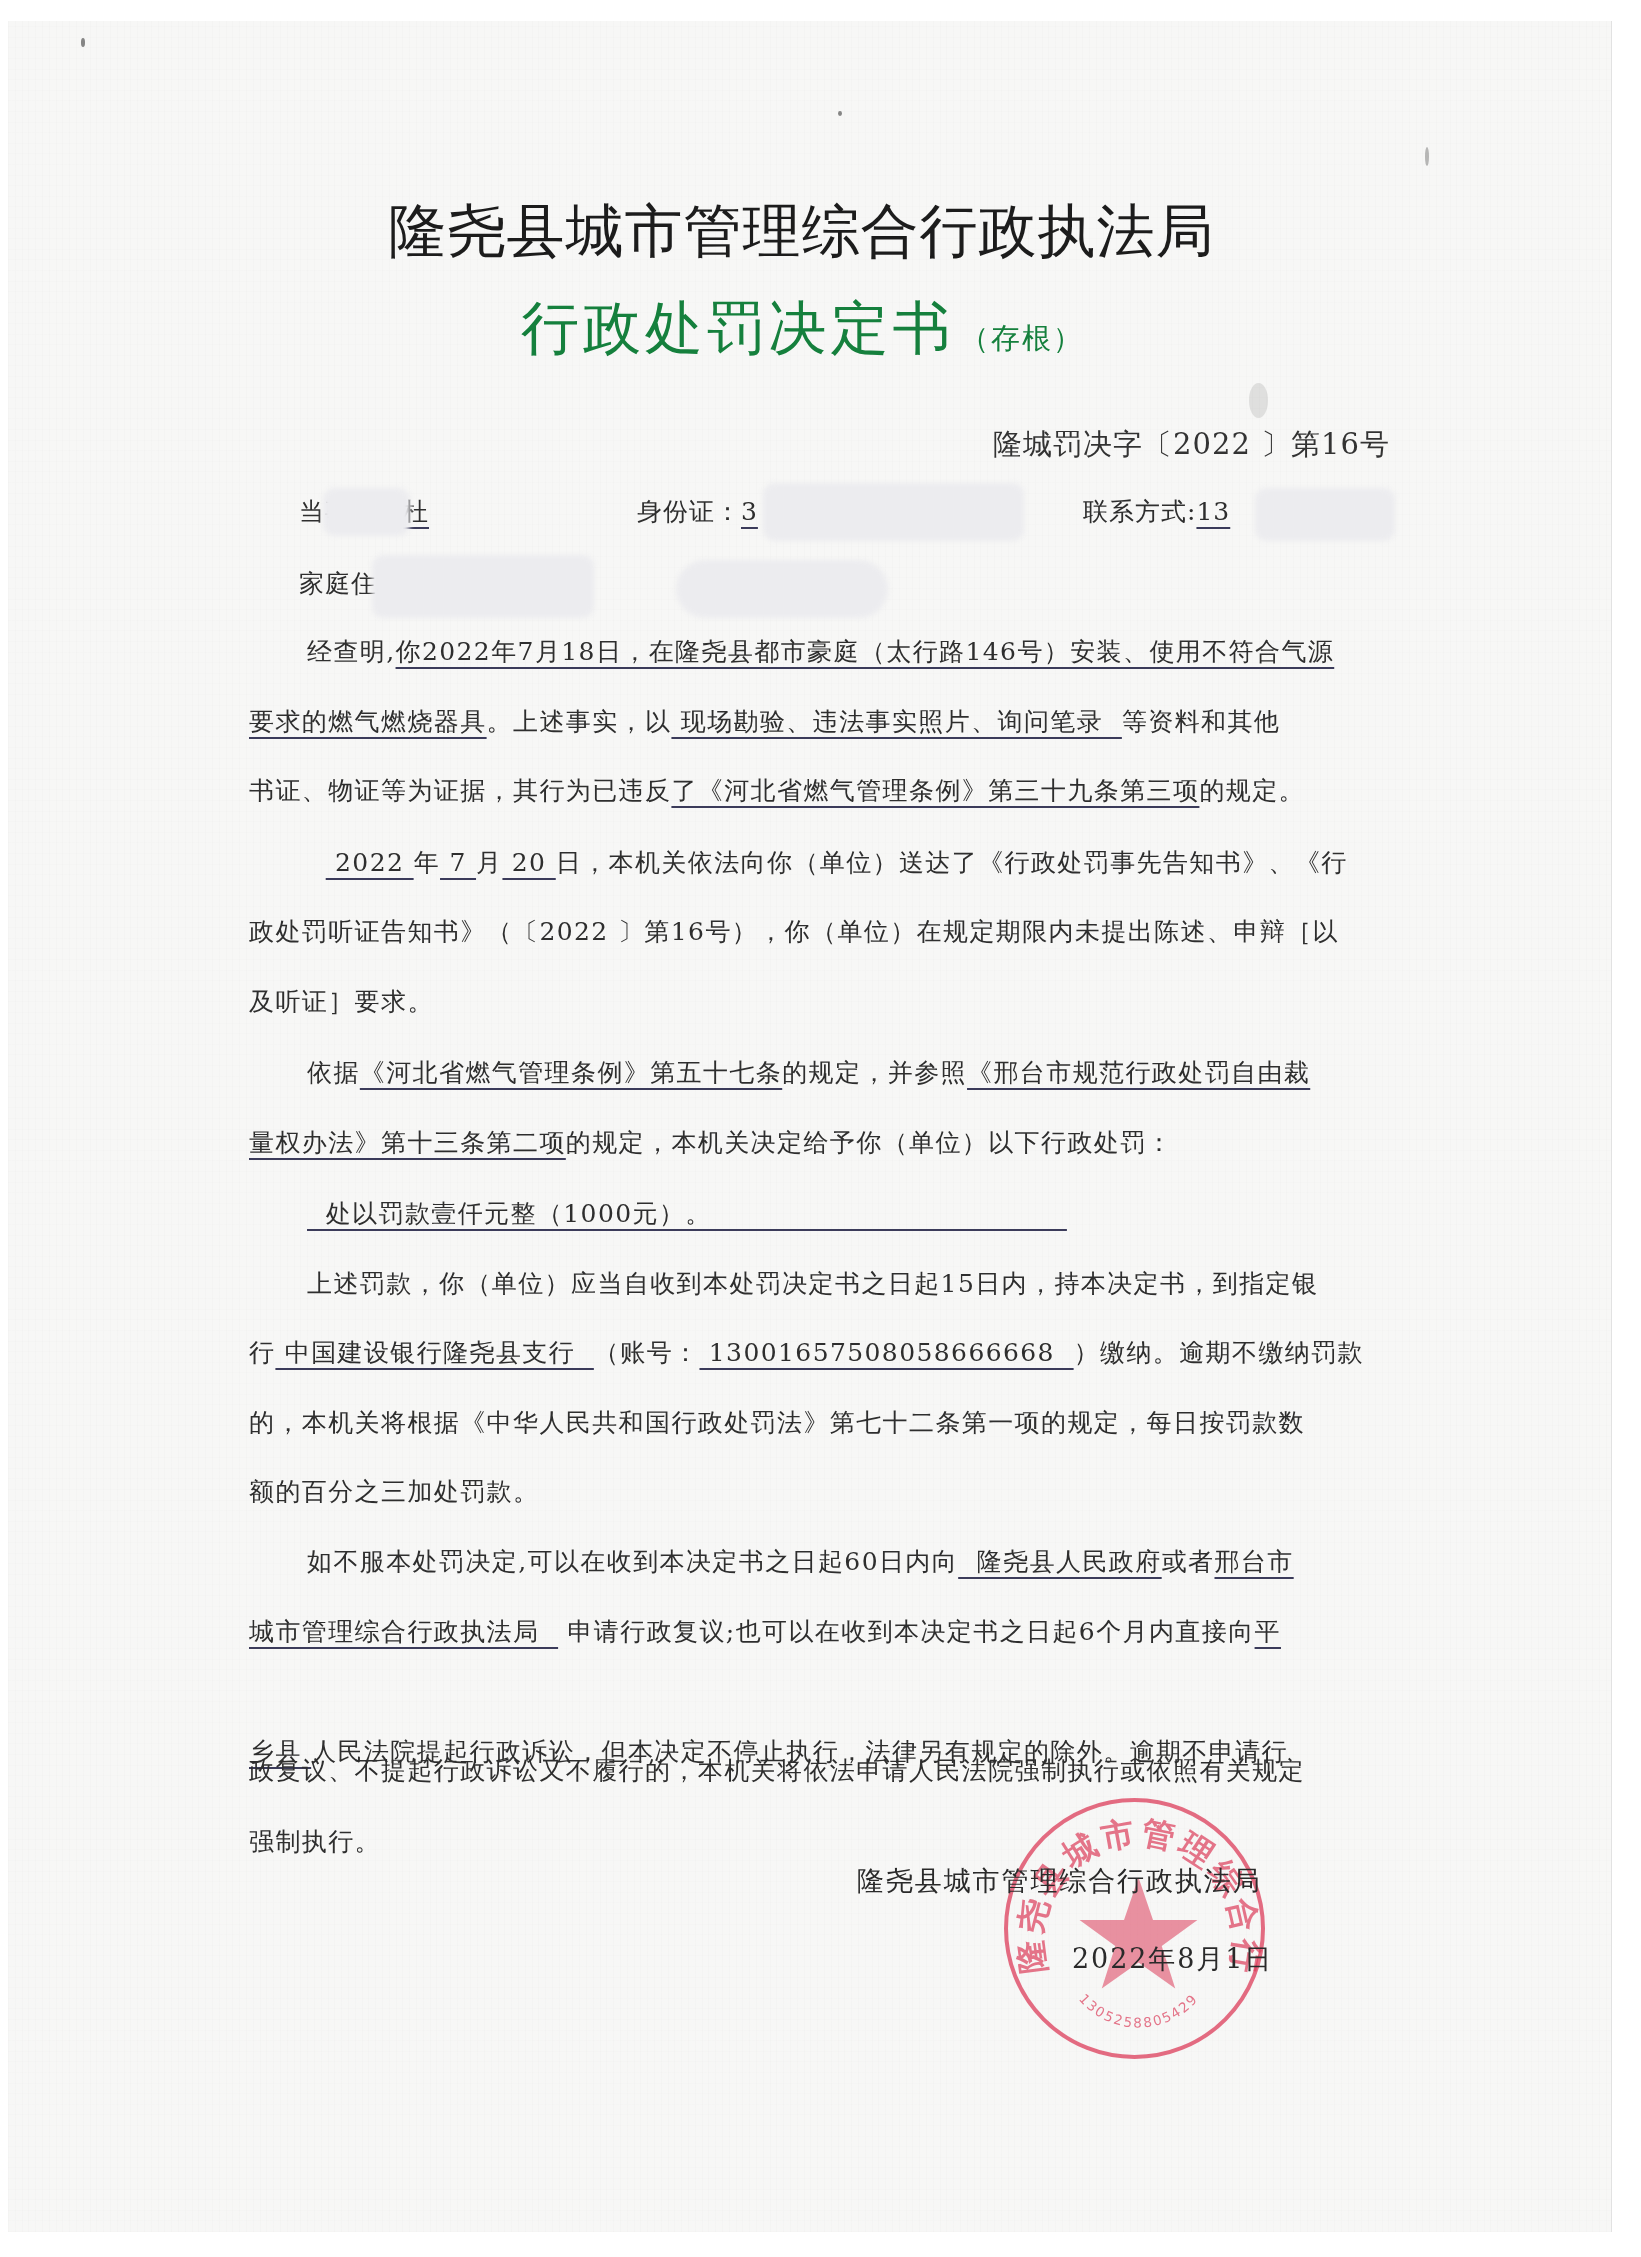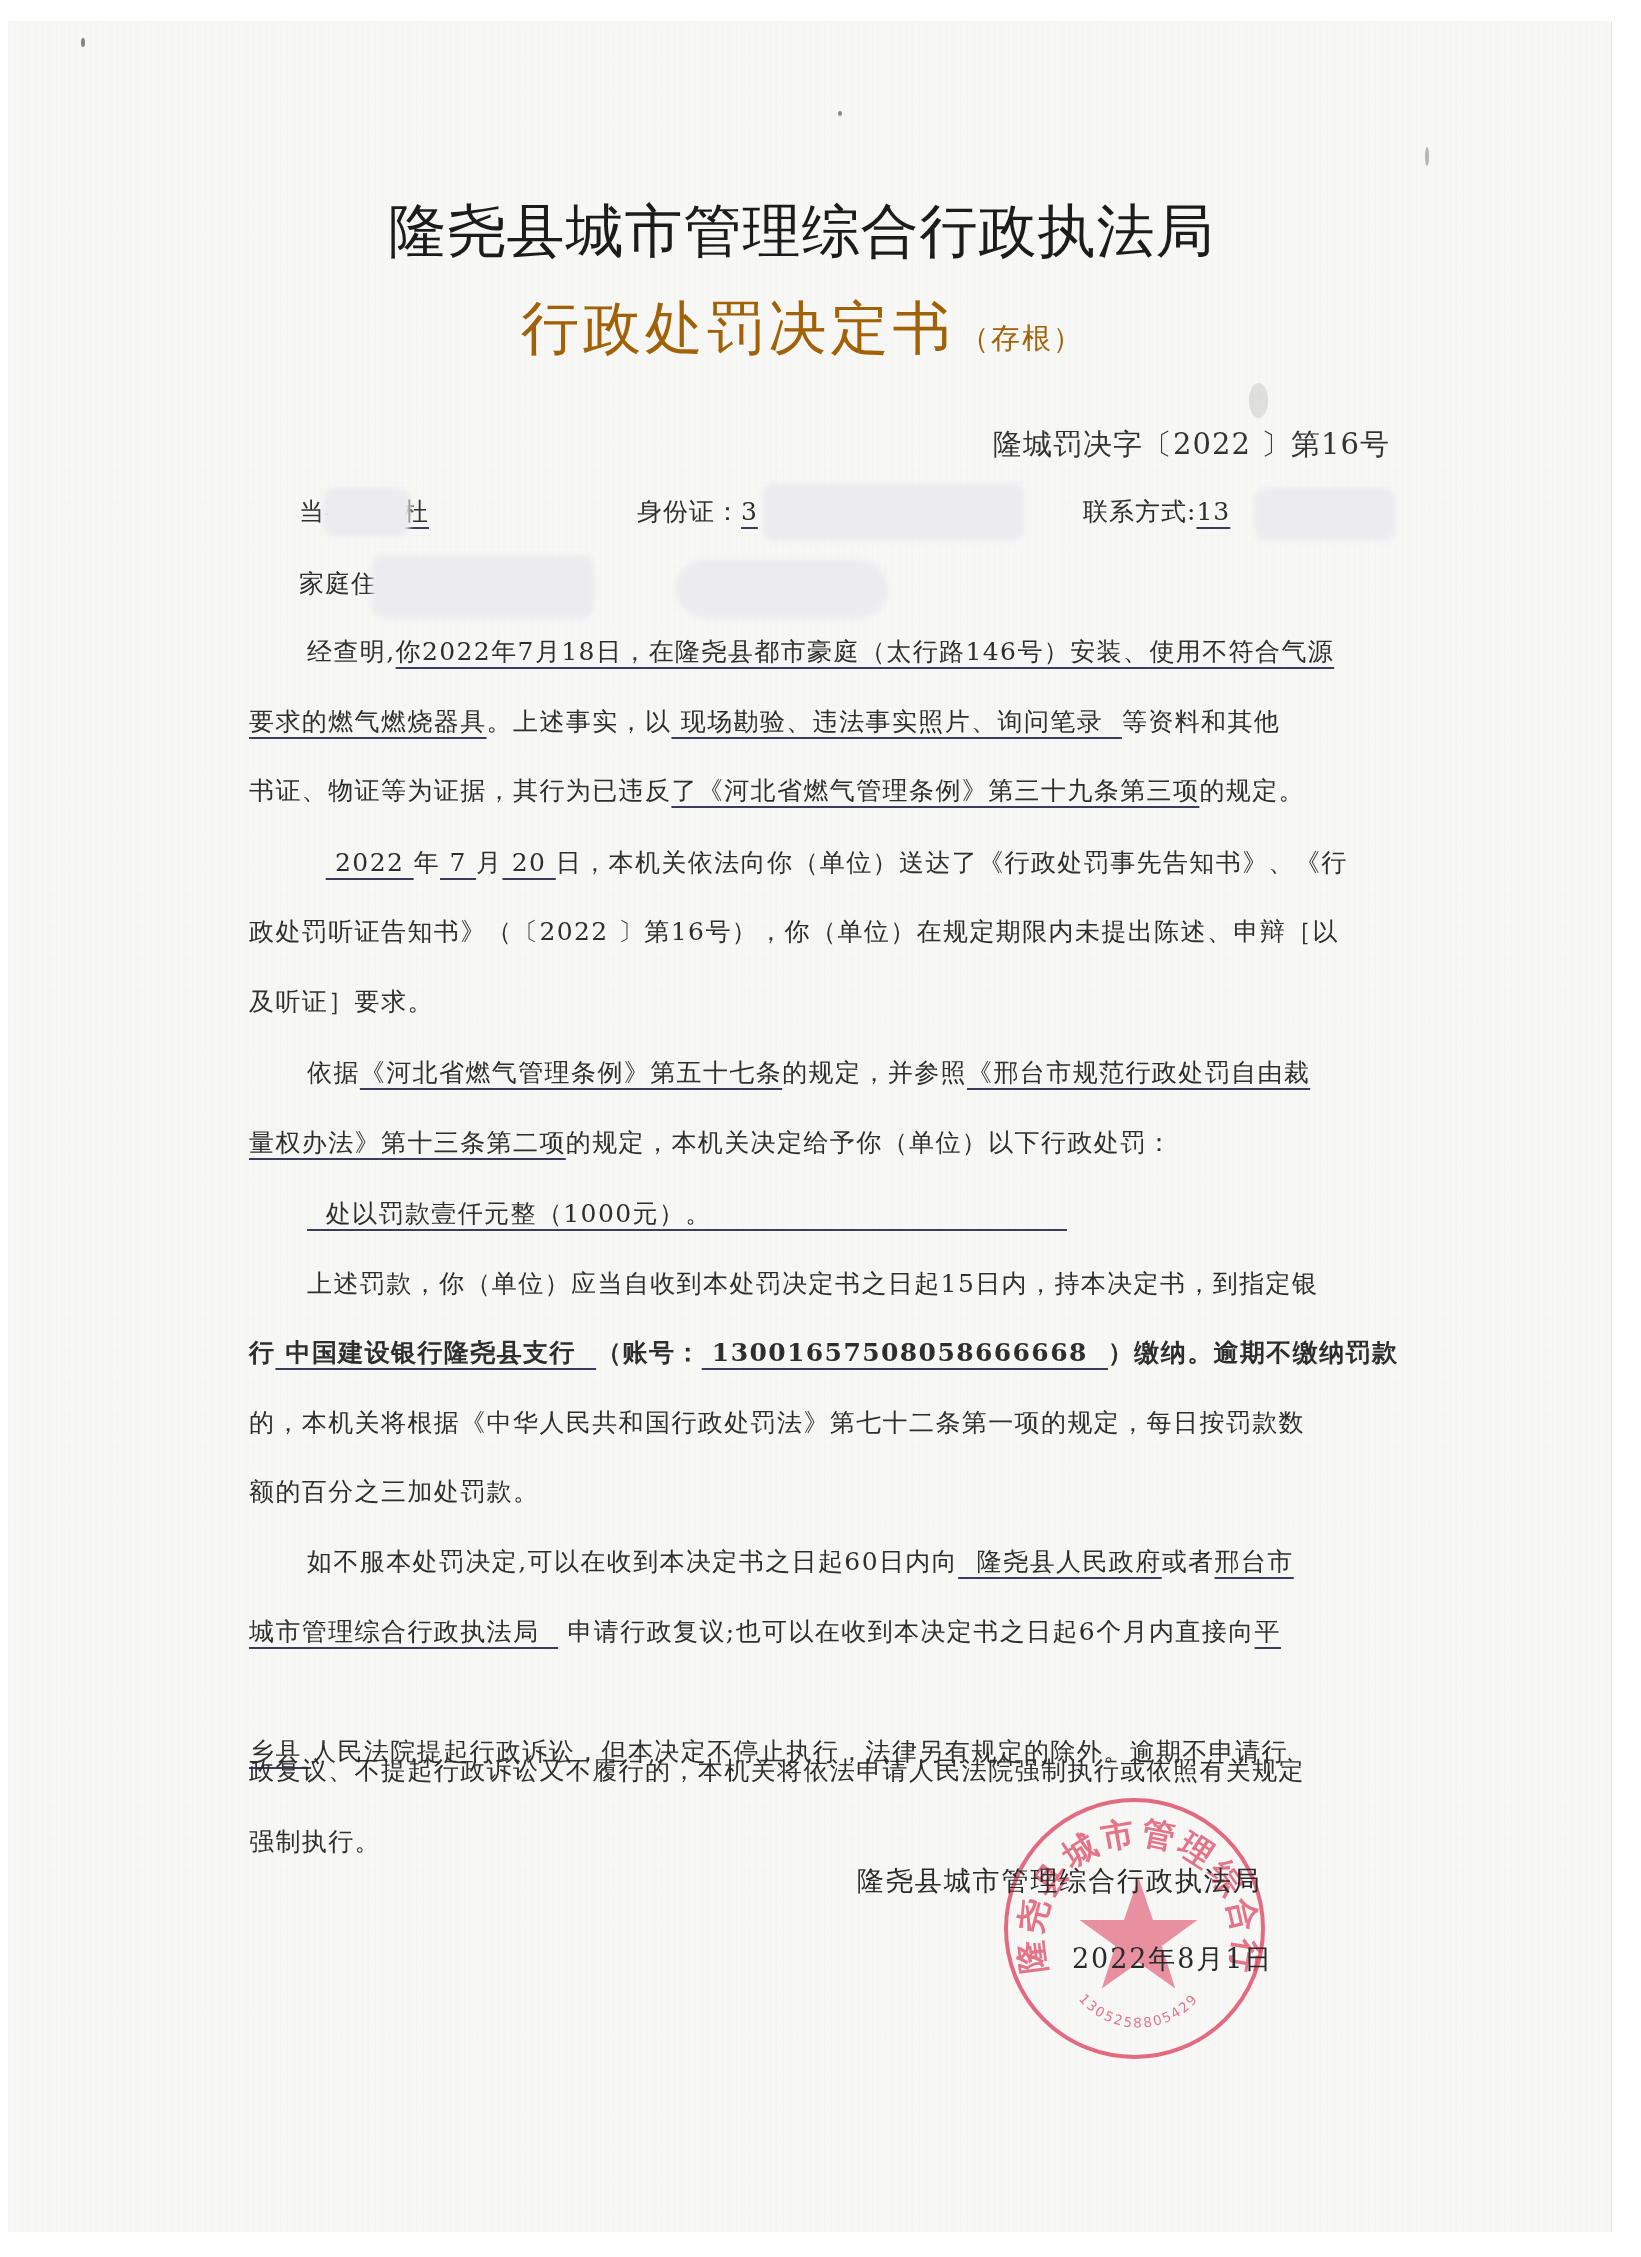--- a/index.html
+++ b/index.html
@@ -15,21 +15,21 @@
       repeating-linear-gradient(0deg, rgba(0,0,0,0.008) 0px, rgba(0,0,0,0.008) 1px, transparent 1px, transparent 10.6px);
     border-right: 1px solid #e2e2e2;
   }
   .speck { position: absolute; background: #555; border-radius: 50%; opacity: .7; }
   .title1 {
     position: absolute; left: 0; width: 1603px; top: 193px; text-align: center;
     font-family: "DejaVu Sans", "Liberation Sans", sans-serif; font-size: 58px; color: #1c1c1c; letter-spacing: 1px;
   }
   .title2 {
     position: absolute; left: 521px; top: 290px;
-    font-family: "DejaVu Sans", "Liberation Sans", sans-serif; font-size: 58px; color: #a16207; letter-spacing: 3.9px;
+    font-family: "DejaVu Sans", "Liberation Sans", sans-serif; font-size: 58px; color: #15803d; letter-spacing: 3.9px;
   }
   .title2 .sub { font-size: 29px; letter-spacing: 1.9px; margin-left: 5.8px; }
   .docno { position: absolute; right: 251px; top: 425px; font-size: 29px; color: #333; letter-spacing: 1px; }
   .line { position: absolute; left: 249px; font-size: 25px; white-space: nowrap; letter-spacing: 1.4px; color: #2e2e2e; }
   .u { text-decoration: underline; text-decoration-color: #3b3b5a; text-underline-offset: 6.8px; text-decoration-thickness: 1.9px; }
   .redact {
     position: absolute; background: #ececef; filter: blur(2.9px); border-radius: 11.6px;
   }
   .field { position: absolute; font-size: 25px; letter-spacing: 1px; color: #2e2e2e; white-space: nowrap; }
   .stamp {
@@ -78,21 +78,21 @@
     <div class="line" style="top: 635px; left: 307px;"><span style="white-space: pre;">经查明,</span><span class="u" style="white-space: pre;">你2022年7月18日，在隆尧县都市豪庭（太行路146号）安装、使用不符合气源</span></div>
     <div class="line" style="top: 705px; left: 249px;"><span class="u" style="white-space: pre;">要求的燃气燃烧器具</span><span style="white-space: pre;">。上述事实，以</span><span class="u" style="white-space: pre;"> 现场勘验、违法事实照片、询问笔录  </span><span style="white-space: pre; margin-top: 22px;">等资料和其他</span></div>
     <div class="line" style="top: 774px; left: 249px; text-align: right;"><span style="white-space: pre;">书证、物证等为证据，其行为已违反</span><span class="u" style="white-space: pre;">了《河北省燃气管理条例》第三十九条第三项</span><span style="white-space: pre;">的规定。</span></div>
     <div class="line" style="top: 846px; left: 307px;"><span style="white-space: pre;">  </span><span class="u" style="white-space: pre;"> 2022 </span><span style="white-space: pre;">年</span><span class="u" style="white-space: pre;"> 7 </span><span style="white-space: pre;">月</span><span class="u" style="white-space: pre;"> 20 </span><span style="white-space: pre;">日，本机关依法向你（单位）送达了《行政处罚事先告知书》、《行</span></div>
     <div class="line" style="top: 915px; left: 249px;"><span style="white-space: pre;">政处罚听证告知书》（〔2022 〕第16号），你（单位）在规定期限内未提出陈述、申辩［以</span></div>
     <div class="line" style="top: 985px; left: 249px;"><span style="white-space: pre;">及听证］要求。</span></div>
     <div class="line" style="top: 1056px; left: 307px;"><span style="white-space: pre;">依据</span><span class="u" style="white-space: pre;">《河北省燃气管理条例》第五十七条</span><span style="white-space: pre;">的规定，并参照</span><span class="u" style="white-space: pre;">《邢台市规范行政处罚自由裁</span></div>
     <div class="line" style="top: 1126px; left: 249px;"><span class="u" style="white-space: pre;">量权办法》第十三条第二项</span><span style="white-space: pre;">的规定，本机关决定给予你（单位）以下行政处罚：</span></div>
     <div class="line" style="top: 1197px; left: 307px;"><span class="u" style="white-space: pre;">  处以罚款壹仟元整（1000元）。                                      </span></div>
     <div class="line" style="top: 1267px; left: 307px;"><span style="white-space: pre;">上述罚款，你（单位）应当自收到本处罚决定书之日起15日内，持本决定书，到指定银</span></div>
-    <div class="line" style="top: 1336px; left: 249px; font-weight: bold;"><span style="white-space: pre;">行</span><span class="u" style="white-space: pre;"> 中国建设银行隆尧县支行  </span><span style="white-space: pre;">（账号：</span><span class="u" style="white-space: pre;"> 13001657508058666668  </span><span style="white-space: pre;">）缴纳。逾期不缴纳罚款</span></div>
+    <div class="line" style="top: 1336px; left: 249px;"><span style="white-space: pre;">行</span><span class="u" style="white-space: pre;"> 中国建设银行隆尧县支行  </span><span style="white-space: pre;">（账号：</span><span class="u" style="white-space: pre;"> 13001657508058666668  </span><span style="white-space: pre;">）缴纳。逾期不缴纳罚款</span></div>
     <div class="line" style="top: 1406px; left: 249px;"><span style="white-space: pre;">的，本机关将根据《中华人民共和国行政处罚法》第七十二条第一项的规定，每日按罚款数</span></div>
     <div class="line" style="top: 1475px; left: 249px;"><span style="white-space: pre;">额的百分之三加处罚款。</span></div>
     <div class="line" style="top: 1545px; left: 307px;"><span style="white-space: pre; margin-top: 48px;">如不服本处罚决定,可以在收到本决定书之日起60日内向</span><span class="u" style="white-space: pre;">  隆尧县人民政府</span><span style="white-space: pre;">或者</span><span class="u" style="white-space: pre;">邢台市</span></div>
     <div class="line" style="top: 1615px; left: 249px;"><span class="u" style="white-space: pre;">城市管理综合行政执法局  </span><span style="white-space: pre;"> 申请行政复议;也可以在收到本决定书之日起6个月内直接向</span><span class="u" style="white-space: pre;">平</span></div>
     <div class="line" style="top: 1735px; left: 249px; text-align: right;"><span class="u" style="white-space: pre;">乡县 </span><span style="white-space: pre;">人民法院提起行政诉讼，但本决定不停止执行，法律另有规定的除外。逾期不申请行</span></div>
     <div class="line" style="top: 1754px; left: 249px;"><span style="white-space: pre;">政复议、不提起行政诉讼又不履行的，本机关将依法申请人民法院强制执行或依照有关规定</span></div>
     <div class="line" style="top: 1825px; left: 249px;"><span style="white-space: pre;">强制执行。</span></div>
   </div>
 
 <div class="stamp">

